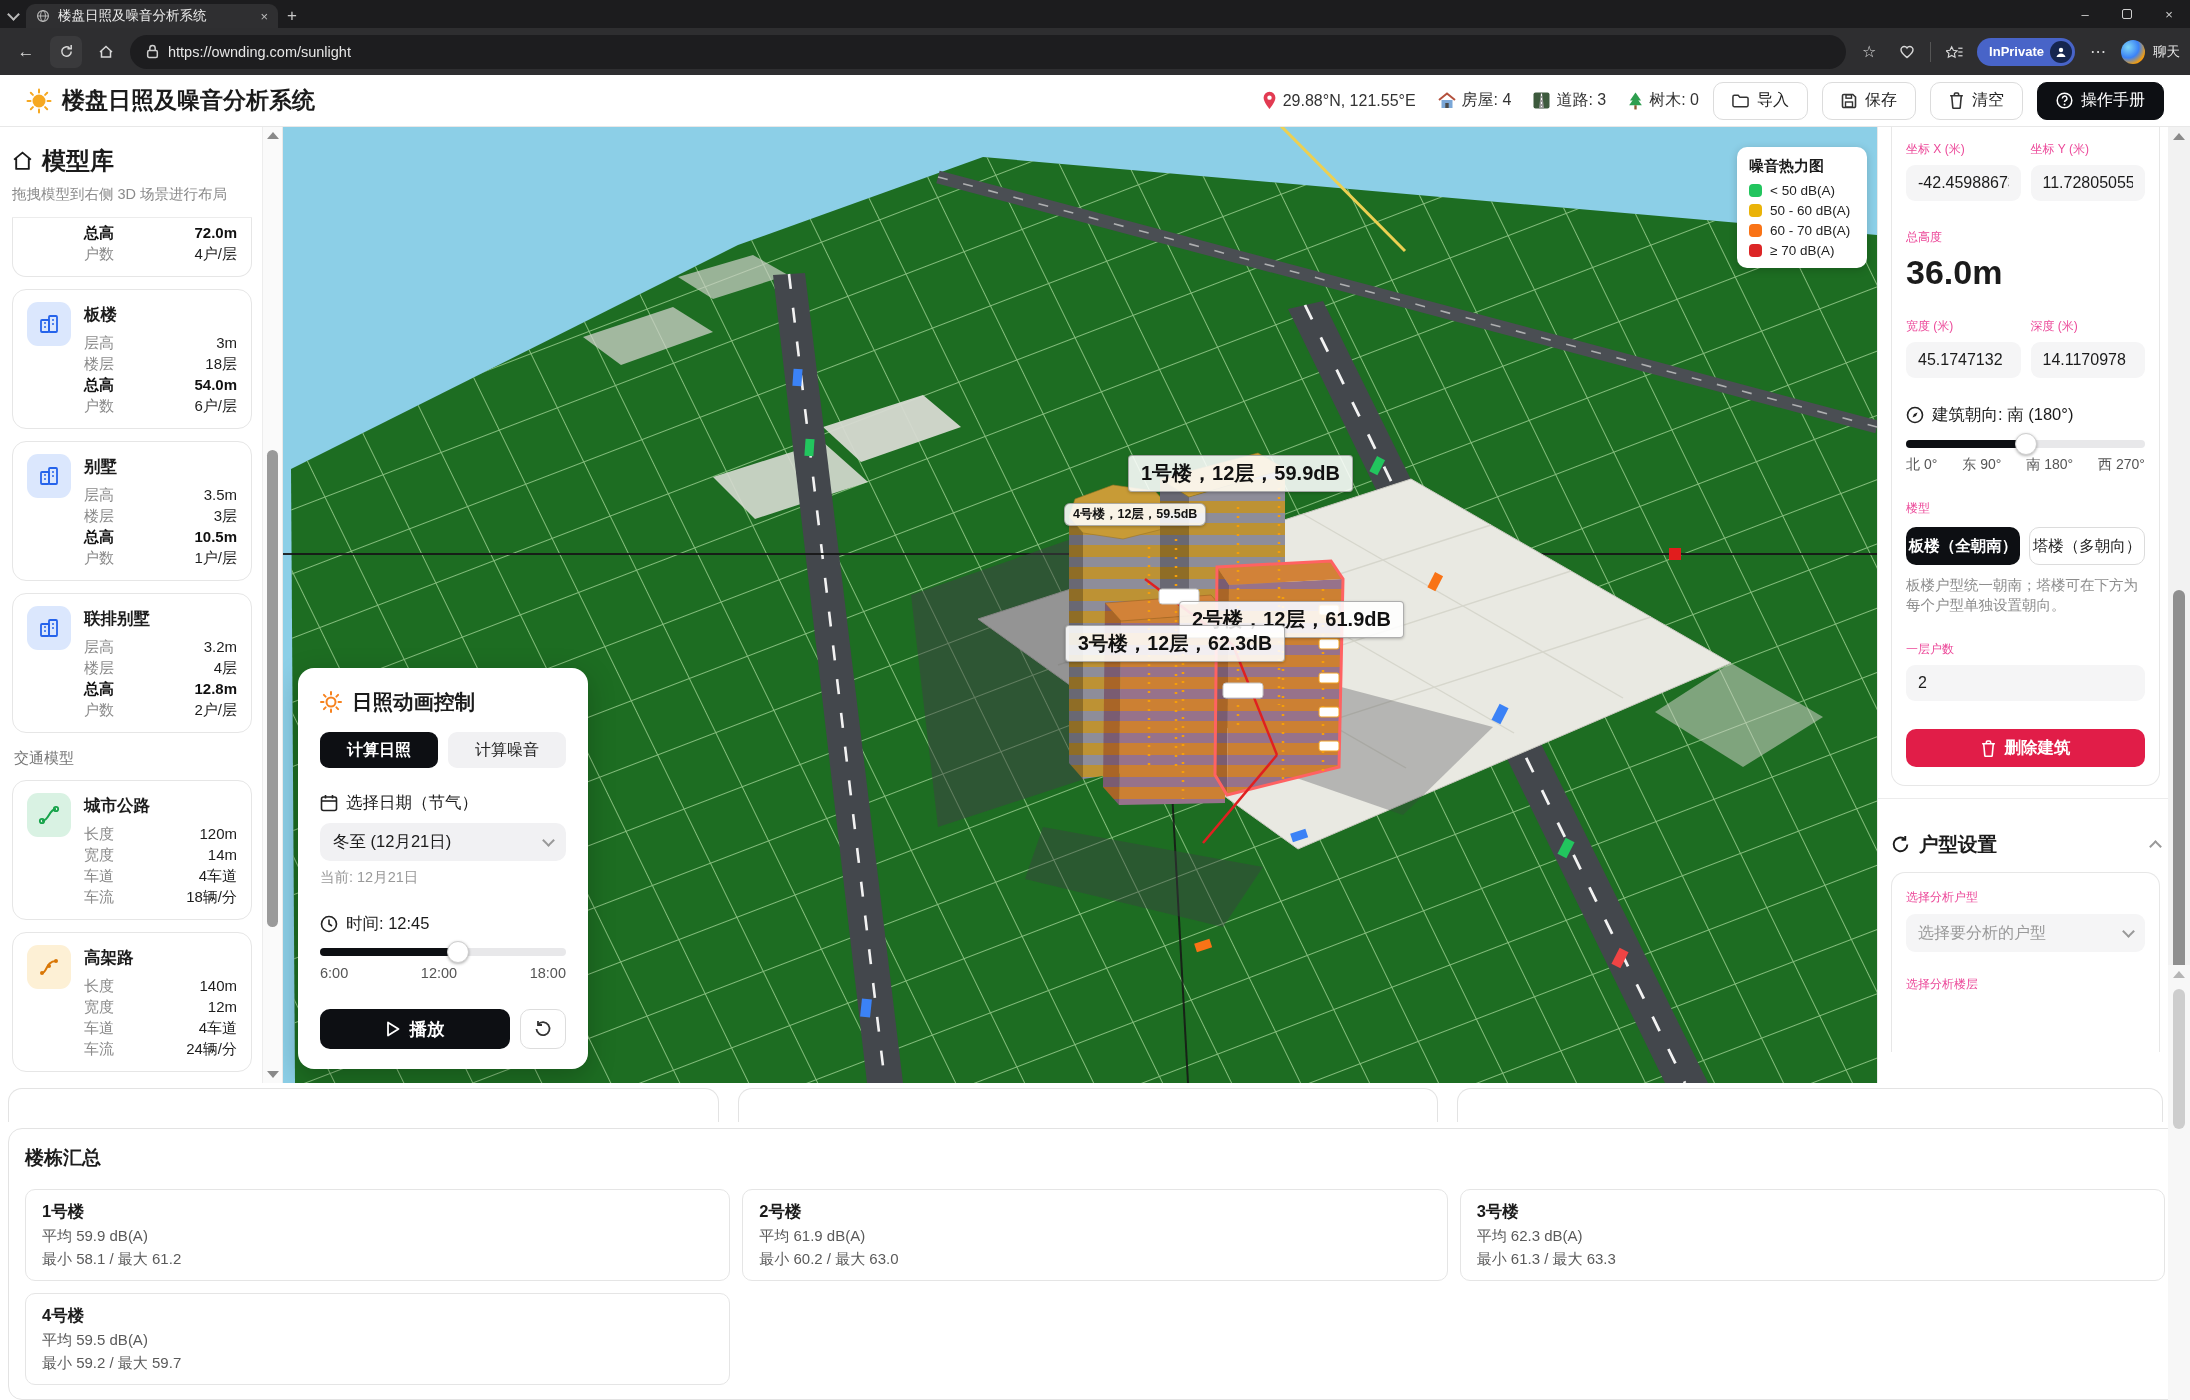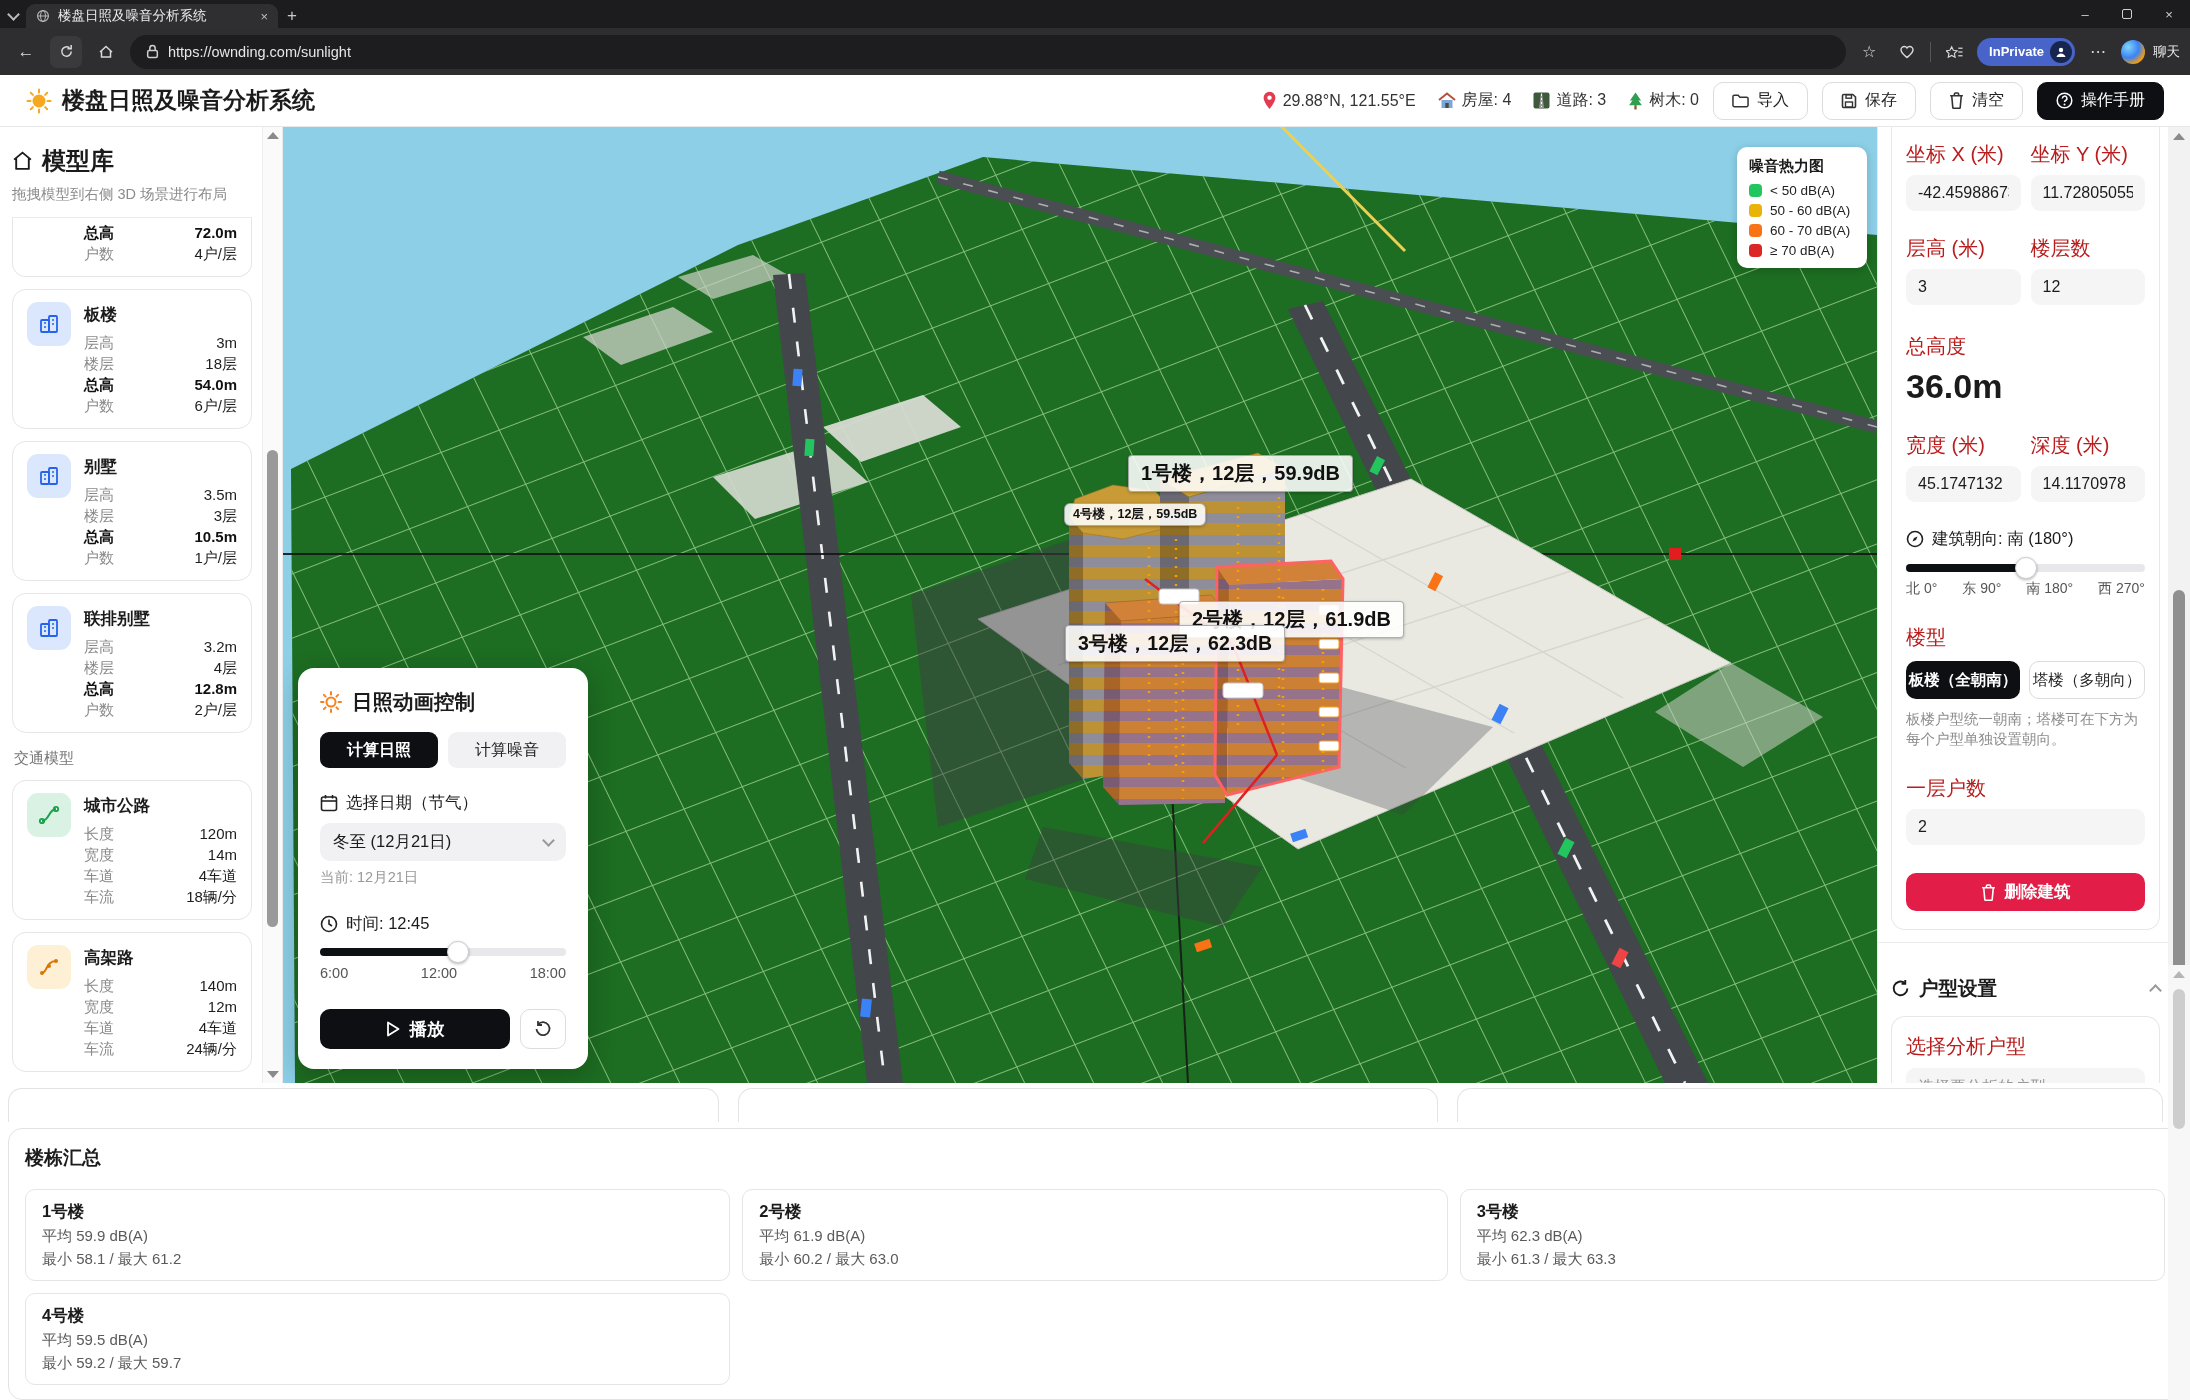--- a/index.html
+++ b/index.html
@@ -98,21 +98,21 @@
   .playrow{display:flex;gap:10px;margin-top:28px}
   .playbtn{flex:1;height:40px;background:#0d0f13;color:#fff;border-radius:10px;display:flex;align-items:center;
            justify-content:center;gap:10px;font-size:17.5px;font-weight:700}
   .resetbtn{width:46px;height:40px;border:1px solid #ddd;border-radius:10px;background:#fff;display:flex;
             align-items:center;justify-content:center}
 
   
   .rightpanel{position:absolute;left:1877px;top:0;width:291px;height:956px;border-left:1px solid #e9e9e9;
               padding:0 8px 0 13px;overflow:hidden;background:#fff}
   .propcard{border:1px solid #e7e7e7;border-top:none;border-radius:0 0 14px 14px;padding:8px 14px 18px;background:#fff}
-  .flab{font-size:20px;color:#b91c1c;margin-bottom:7px}
+  .flab{font-size:12px;color:#ec4899;margin-bottom:7px}
   .twocol{display:flex;gap:10px;margin-top:14px}
   .twocol>div{flex:1;min-width:0}
   .ibox{width:100%;height:36px;background:#f5f5f6;border:none;border-radius:9px;padding:0 12px;font-size:16px;
         color:#1b1b1b;font-family:inherit;overflow:hidden;white-space:nowrap}
   .bigval{font-size:34px;font-weight:700;margin-top:2px}
   .orient{display:flex;align-items:center;gap:8px;font-size:16.5px;margin-top:26px}
   .tickrow4{display:flex;justify-content:space-between;font-size:14px;color:#555;margin-top:8px}
   .typerow{display:flex;gap:9px;margin-top:10px}
   .tbtn2{flex:1;height:38px;border-radius:10px;display:flex;align-items:center;justify-content:center;font-size:15.5px}
   .tbtn2.on{background:#0d0f13;color:#fff;font-weight:700}
@@ -706,30 +706,20 @@
         <div class="twocol" style="margin-top:6px">
           <div>
             <div class="flab">坐标 X (米)</div>
             <input class="ibox" value="-42.45988673" style="">
           </div>
           <div>
             <div class="flab">坐标 Y (米)</div>
             <input class="ibox" value="11.728050554" style="">
           </div>
         </div>
-        <div class="twocol" style="margin-top:24px">
-          <div>
-            <div class="flab">层高 (米)</div>
-            <input class="ibox" value="3" style="">
-          </div>
-          <div>
-            <div class="flab">楼层数</div>
-            <input class="ibox" value="12" style="">
-          </div>
-        </div>
         <div class="flab" style="margin-top:28px">总高度</div>
         <div class="bigval">36.0m</div>
         <div class="twocol" style="margin-top:26px">
           <div>
             <div class="flab">宽度 (米)</div>
             <input class="ibox" value="45.1747132" style="">
           </div>
           <div>
             <div class="flab">深度 (米)</div>
             <input class="ibox" value="14.1170978" style="">

